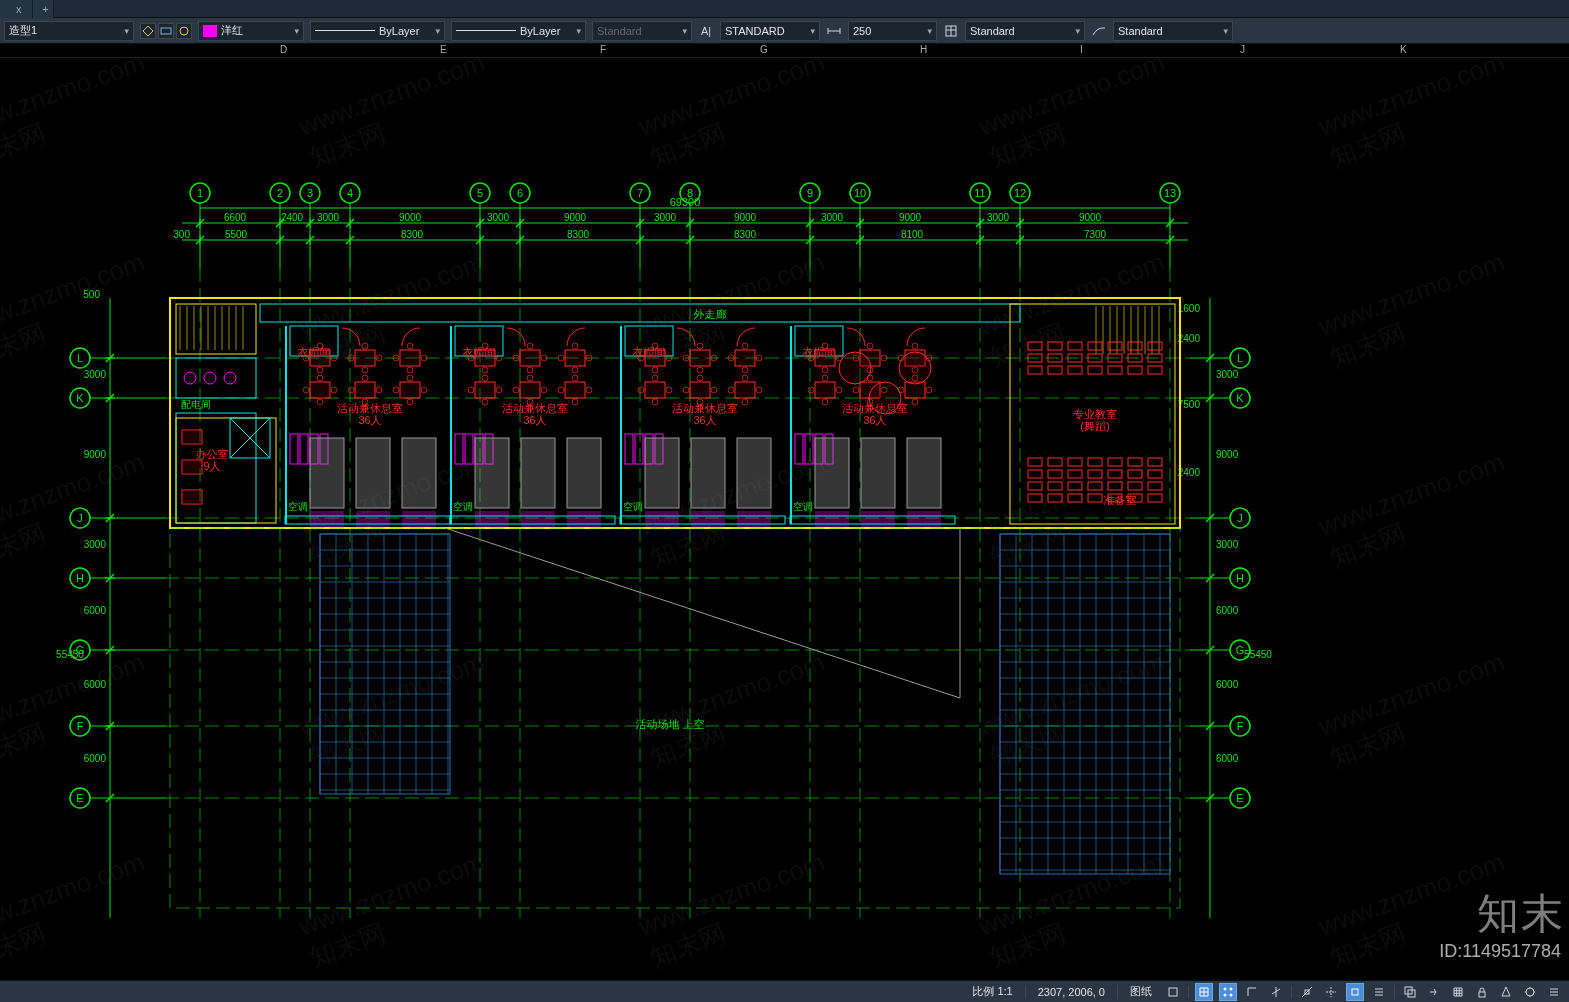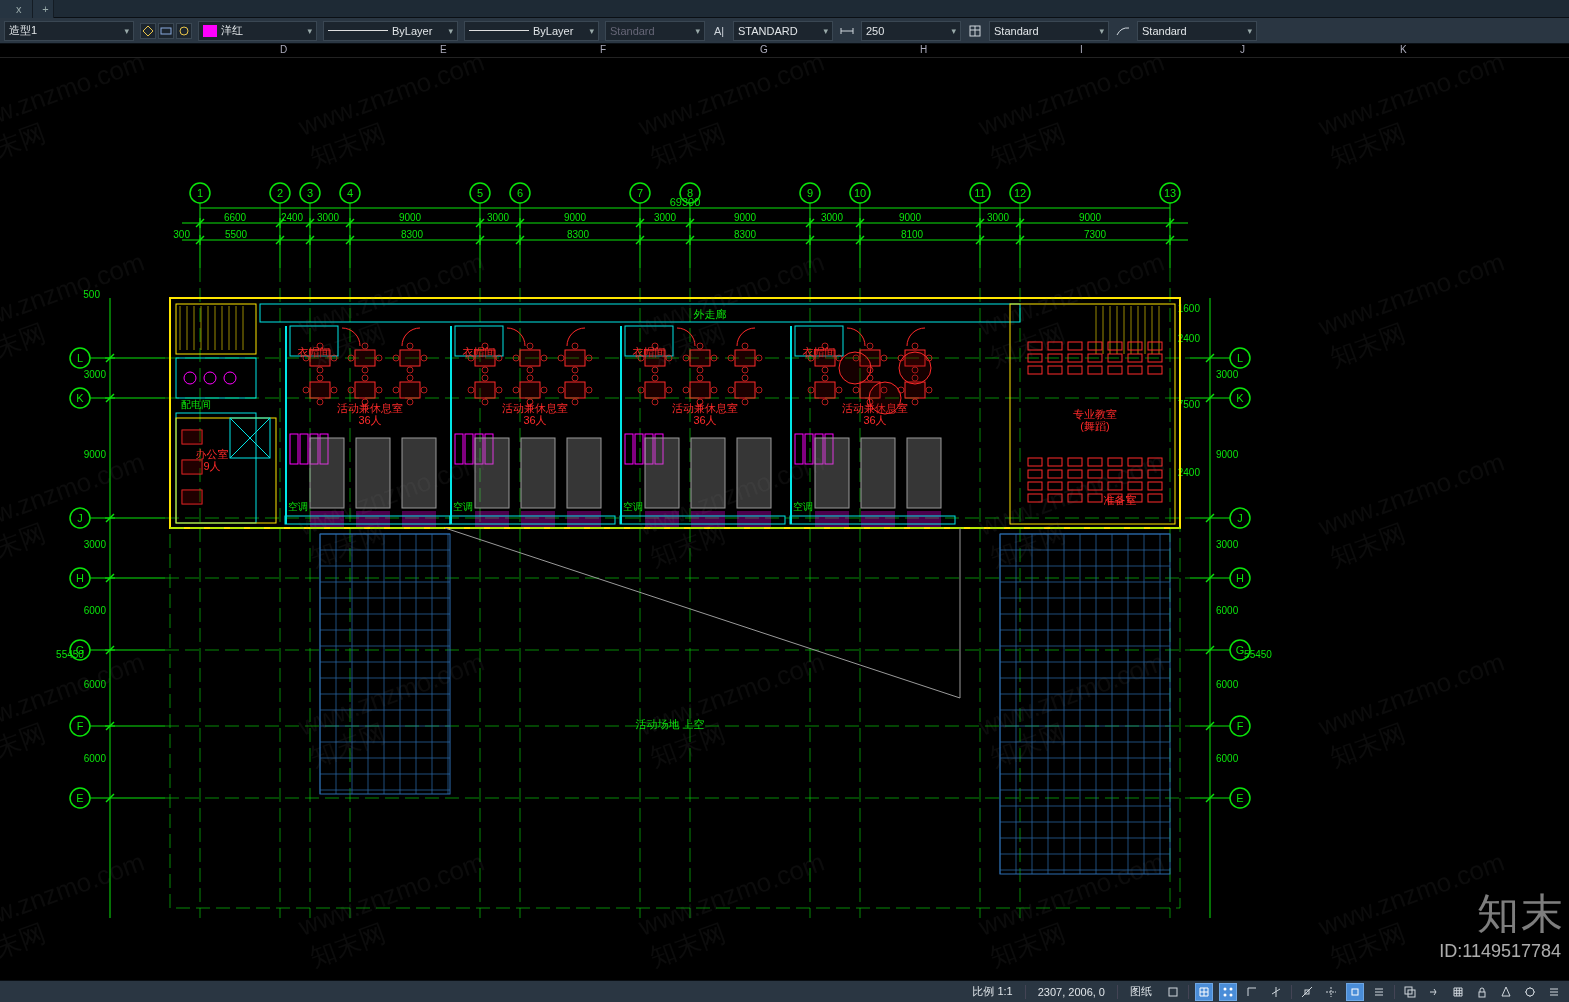--- a/index.html
+++ b/index.html
@@ -186,21 +186,21 @@
           <rect x="1" y="3" width="10" height="6" fill="none" stroke="#8ad"></rect>
         </svg>
       </div>
     <div class="ic">
         <svg width="12" height="12">
           <circle cx="6" cy="6" r="4" fill="none" stroke="#e8c44a"></circle>
         </svg>
       </div>
   </div>
 
-  <div class="combo" style="width:119px">
+  <div class="combo" style="width:106px">
     <span class="sw" style="background:#ff00ff"></span>
     <span>洋红</span>
     <span class="chev">▾</span>
   </div>
 
   <div class="combo" style="width:135px">
     <span class="linep"></span>
     <span>ByLayer</span>
     <span class="chev">▾</span>
   </div>
@@ -220,21 +220,21 @@
   <div class="combo" style="width:100px">
     <span>STANDARD</span>
     <span class="chev">▾</span>
   </div>
 
   <div class="ic">
       <svg width="14" height="12">
         <path d="M1 6 H13 M1 3 V9 M13 3 V9" stroke="#cfd6dc" fill="none"></path>
       </svg>
     </div>
-  <div class="combo" style="width:100px">
+  <div class="combo" style="width:89px">
     <span>250</span>
     <span class="chev">▾</span>
   </div>
 
   <div class="ic">
       <svg width="12" height="12">
         <rect x="1" y="1" width="10" height="10" fill="none" stroke="#cfd6dc"></rect>
         <path d="M1 5 H11 M6 1 V11" stroke="#cfd6dc"></path>
       </svg>
     </div>

